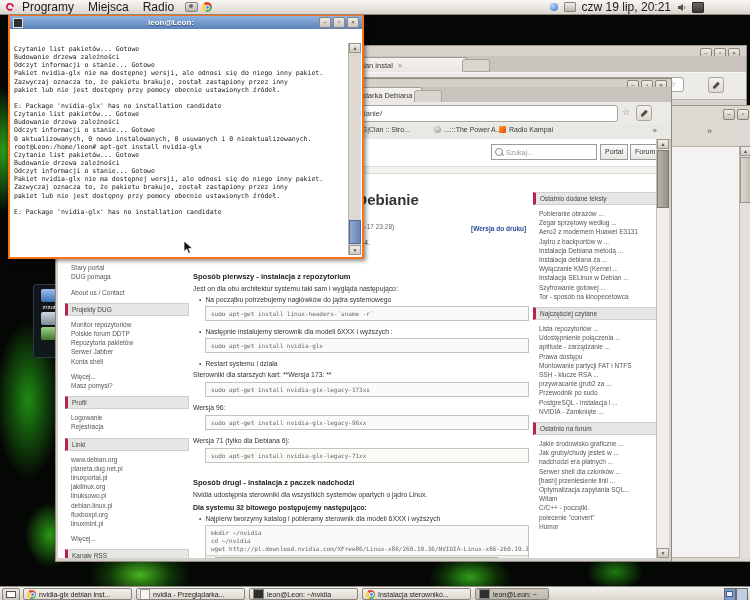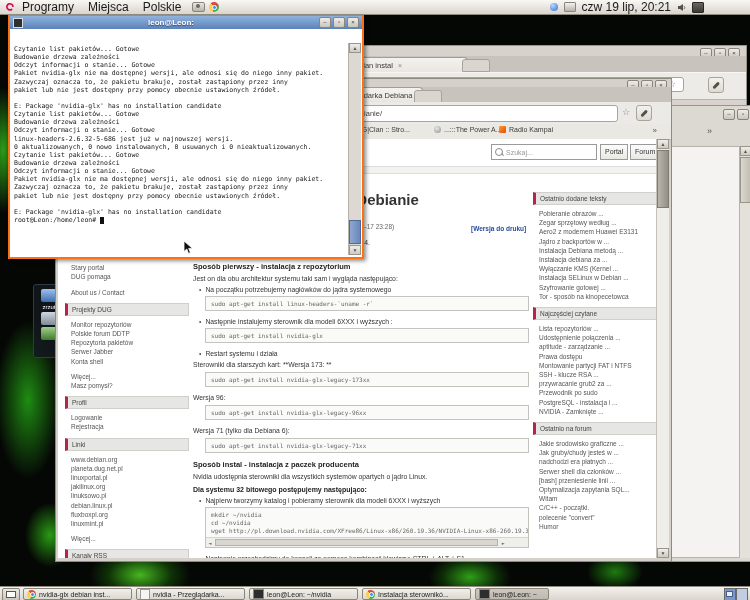--- a/index.html
+++ b/index.html
@@ -98,21 +98,21 @@
   
   .sidebar{position:absolute;font-size:6.5px;color:#555;}
   .sb-left{left:7px;top:103px;width:124px;}
   .sb-right{left:475px;top:47px;width:126px;}
   .sbheader{background:#e6e6e4;border:1px solid #cfcfcb;border-left:3px solid #b5244e;padding:2px 4px;color:#444;margin:6px 0 4px 0;}
   .sbitems div{line-height:9.2px;padding-left:6px;white-space:nowrap;overflow:hidden;}
   .sbgap{height:6px;}
 
   
   .main{position:absolute;left:135px;top:118px;width:336px;}
-  .blk-h{font-size:7.5px;font-weight:bold;color:#222;margin:5px 0 3px 0;}
+  .blk-h{font-size:7.5px;font-weight:bold;color:#222;margin:15px 0 3px 0;}
   .blk-h2{font-size:7px;font-weight:bold;color:#222;margin:6px 0 3px 0;}
   .blk-p{font-size:6.8px;color:#333;margin:4px 0;}
   .blk-b{font-size:6.8px;color:#333;margin:4px 0 3px 6px;}
   .blk-b .dot{color:#555;margin-right:4px;}
   .blk-c{font-family:"DejaVu Sans Mono",monospace;font-size:6px;color:#666;background:#fafaf8;border:1px solid #c4c4bc;padding:3px 5px;margin:3px 0 7px 12px;white-space:nowrap;overflow:hidden;}
   .blk-cm{font-family:"DejaVu Sans Mono",monospace;font-size:6px;color:#666;background:#fafaf8;border:1px solid #c4c4bc;padding:3px 5px 0 5px;margin:3px 0 7px 12px;white-space:nowrap;overflow:hidden;}
   .blk-cm>div{line-height:8px;}
   .hscroll{display:flex;align-items:center;height:9px;background:#efefec;border-top:1px solid #d5d5d0;margin:2px -5px 0 -5px;font-size:5px;color:#666;}
   .hscroll .ht{flex:0 0 88%;height:7px;background:#d8d6cf;border:1px solid #b5b2aa;box-sizing:border-box;margin:0 1px;}
   .hscroll span:first-child,.hscroll span:last-child{width:8px;text-align:center;}
@@ -349,21 +349,21 @@
           <div class="blk-c">sudo apt-get install linux-headers-`uname -r`</div>
           <div class="blk-b"><span class="dot">•</span><span>Następnie instalujemy sterownik dla modeli 6XXX i wyższych :</span></div>
           <div class="blk-c">sudo apt-get install nvidia-glx</div>
           <div class="blk-b"><span class="dot">•</span><span>Restart systemu i działa</span></div>
           <div class="blk-p">Sterowniki dla starszych kart: **Wersja 173: **</div>
           <div class="blk-c">sudo apt-get install nvidia-glx-legacy-173xx</div>
           <div class="blk-p">Wersja 96:</div>
           <div class="blk-c">sudo apt-get install nvidia-glx-legacy-96xx</div>
           <div class="blk-p">Wersja 71 (tylko dla Debiana 6):</div>
           <div class="blk-c">sudo apt-get install nvidia-glx-legacy-71xx</div>
-          <div class="blk-h">Sposób instal - instalacja z paczek producenta</div>
+          <div class="blk-h">Sposób drugi - instalacja z paczek nadchodzi</div>
           <div class="blk-p">Nvidia udostępnia sterowniki dla wszystkich systemów opartych o jądro Linux.</div>
           <div class="blk-h2">Dla systemu 32 bitowego postępujemy następująco:</div>
           <div class="blk-b"><span class="dot">•</span><span>Najpierw tworzymy katalog i pobieramy sterownik dla modeli 6XXX i wyższych</span></div>
           <div class="blk-cm">
             <div>mkdir ~/nvidia</div>
             <div>cd ~/nvidia</div>
             <div>wget http://pl.download.nvidia.com/XFree86/Linux-x86/260.19.36/NVIDIA-Linux-x86-260.19.36</div>
             <div class="hscroll">
               <span>◄</span>
               <span class="ht"></span>
@@ -396,46 +396,45 @@
       <div class="tl">Budowanie drzewa zależności</div>
       <div class="tl">Odczyt informacji o stanie... Gotowe</div>
       <div class="tl">Pakiet nvidia-glx nie ma dostępnej wersji, ale odnosi się do niego inny pakiet.</div>
       <div class="tl">Zazwyczaj oznacza to, że pakietu brakuje, został zastąpiony przez inny</div>
       <div class="tl">pakiet lub nie jest dostępny przy pomocy obecnie ustawionych źródeł.</div>
       <div class="tl"></div>
       <div class="tl">E: Package 'nvidia-glx' has no installation candidate</div>
       <div class="tl">Czytanie list pakietów... Gotowe</div>
       <div class="tl">Budowanie drzewa zależności</div>
       <div class="tl">Odczyt informacji o stanie... Gotowe</div>
-      <div class="tl">linux-headers-2.6.32-5-686 jest już w najnowszej wersji.</div>
       <div class="tl">0 aktualizowanych, 0 nowo instalowanych, 0 usuwanych i 0 nieaktualizowanych.</div>
+      <div class="tl">root@Leon:/home/leon# apt-get install nvidia-glx</div>
       <div class="tl">Czytanie list pakietów... Gotowe</div>
       <div class="tl">Budowanie drzewa zależności</div>
       <div class="tl">Odczyt informacji o stanie... Gotowe</div>
       <div class="tl">Pakiet nvidia-glx nie ma dostępnej wersji, ale odnosi się do niego inny pakiet.</div>
       <div class="tl">Zazwyczaj oznacza to, że pakietu brakuje, został zastąpiony przez inny</div>
       <div class="tl">pakiet lub nie jest dostępny przy pomocy obecnie ustawionych źródeł.</div>
       <div class="tl"></div>
       <div class="tl">E: Package 'nvidia-glx' has no installation candidate</div>
-      <div class="tl"><span>root@Leon:/home/leon# </span><span class="cursor"></span></div>
     </div>
     <div class="tscroll">
       <span class="sarrow tsar up">▲</span>
       <div class="tthumb"></div>
       <span class="sarrow tsar dn">▼</span>
     </div>
   </div>
 
   <div class="panel">
     <svg class="swirl" viewBox="0 0 10 10">
         <path d="M8 4.2 A3.1 3.1 0 1 0 6.6 7.5" stroke="#d70a53" fill="none" stroke-width="1.7" stroke-linecap="round"></path>
       </svg>
     <span class="menu">Programy</span>
     <span class="menu">Miejsca</span>
-    <span class="menu">Polskie</span>
+    <span class="menu">Radio</span>
     <span class="picon cam"></span>
     <span class="picon chrome-ball"></span>
     <span class="panel-right">
       <span class="bluedot"></span>
       <span class="neticon"></span>
       <span class="clock">czw 19 lip, 20:21</span>
       <svg class="spk" viewBox="0 0 10 9">
           <path d="M1 3 H3 L6 1 V8 L3 6 H1 Z" fill="#55514a"></path>
           <path d="M7 3 Q8.5 4.5 7 6" stroke="#55514a" fill="none" stroke-width="0.8"></path>
         </svg>

